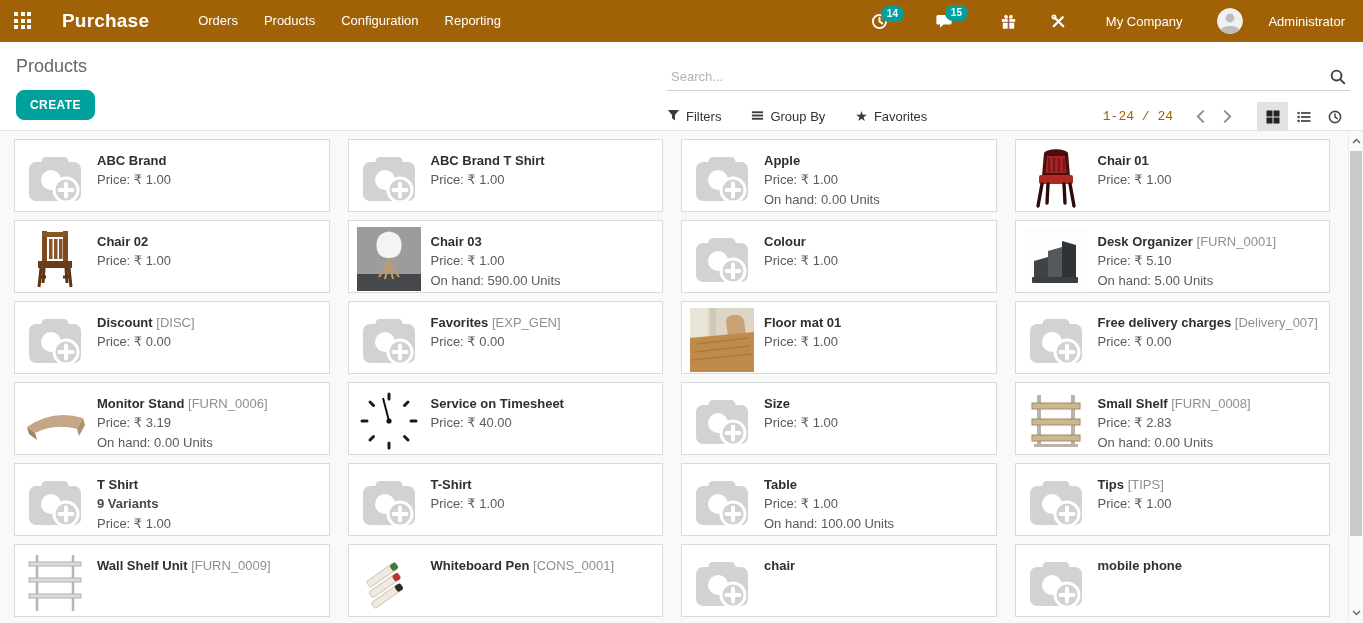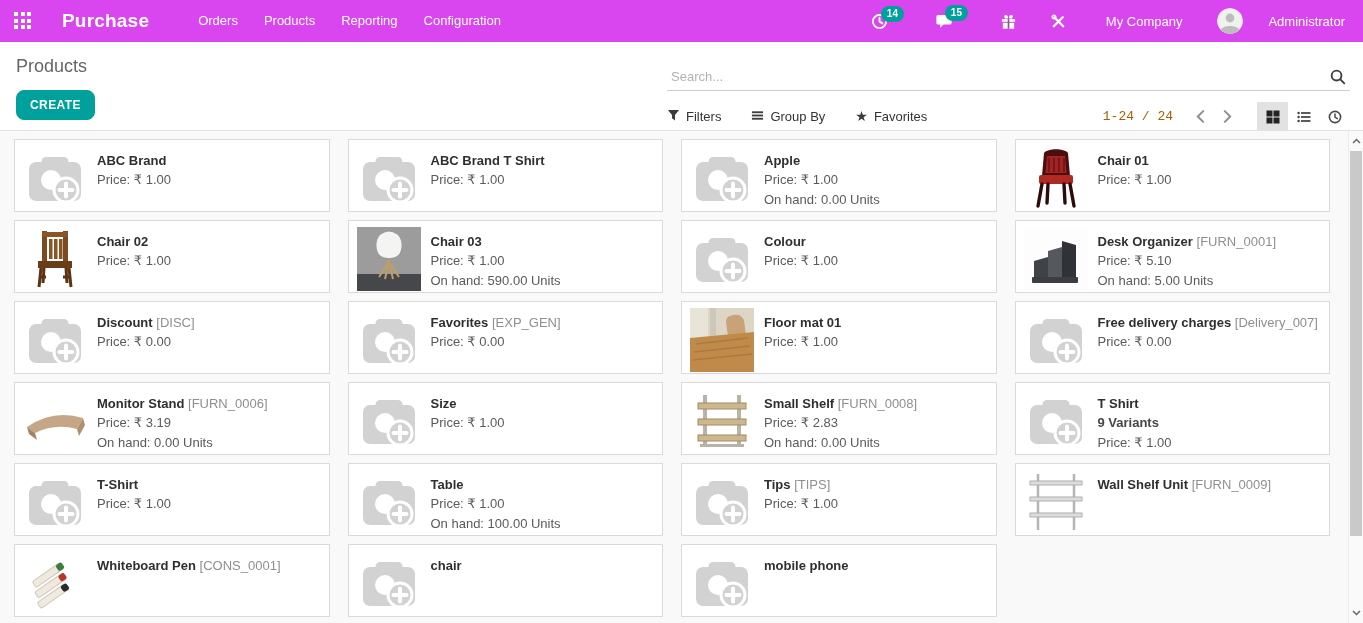--- a/index.html
+++ b/index.html
@@ -4,21 +4,21 @@
 <style>
   * { box-sizing: border-box; }
   html,body { margin:0; padding:0; }
   body {
     width:1363px; height:623px; overflow:hidden;
     font-family:"Liberation Sans","DejaVu Sans",sans-serif;
     background:#fff; color:#333;
   }
   
   .topbar {
-    height:42px; background:#d946ef; color:#fff;
+    height:42px; background:#a16207; color:#fff;
     display:flex; align-items:center; padding:0 14px;
   }
   .apps-icon { width:18px; height:18px; display:grid;
     grid-template-columns:repeat(3,4px); grid-template-rows:repeat(3,4px);
     gap:2.5px; cursor:pointer; }
   .apps-icon span { background:#fff; }
   .app-title { font-size:19px; font-weight:700; margin:0 36px 0 30px; letter-spacing:.2px; }
   .topnav { display:flex; height:42px; }
   .topnav .nav-item { padding:0 13px; line-height:42px; font-size:13px; cursor:pointer; }
   .top-right { margin-left:auto; display:flex; align-items:center; gap:21px; }
@@ -100,22 +100,22 @@
       <span></span>
       <span></span>
       <span></span>
       <span></span>
       <span></span>
   </div>
   <div class="app-title">Purchase</div>
   <nav class="topnav">
     <span class="nav-item">Orders</span>
     <span class="nav-item">Products</span>
+    <span class="nav-item">Configuration</span>
     <span class="nav-item">Reporting</span>
-    <span class="nav-item">Configuration</span>
   </nav>
   <div class="top-right">
     <div class="icon-wrap badge-pad">
       <svg viewBox="0 0 18 18" width="17" height="17">
           <circle cx="9" cy="9" r="7" fill="none" stroke="#fff" stroke-width="2"></circle>
           <path d="M9 5v4l3 2" stroke="#fff" stroke-width="2" fill="none" stroke-linecap="round"></path>
         </svg>
       <span class="badge">14</span>
     </div>
     <div class="icon-wrap badge-pad">
@@ -435,20 +435,36 @@
         </div>
         <div class="card-body">
           <div class="card-title"><span>Monitor Stand</span> <span class="code">FURN_0006</span></div>
           <div class="card-line">Price: ₹ 3.19</div>
           <div class="card-line">On hand: 0.00 Units</div>
         </div>
       </div>
       <div class="card">
         <div class="card-img">
           <svg viewBox="0 0 64 64">
+            <circle cx="32" cy="32" r="27" fill="#fff"></circle>
+            <g stroke="#1a1a1a" stroke-width="3" stroke-linecap="round">
+              <path d="M32 5v5M32 54v5M5 32h5M54 32h5M13 13l3.5 3.5M47.5 47.5L51 51M51 13l-3.5 3.5M16.5 47.5L13 51"></path>
+            </g>
+            <path d="M32 32 L26 9" stroke="#111" stroke-width="2"></path>
+            <circle cx="32" cy="32" r="2.6" fill="#111"></circle>
+          </svg>
+        </div>
+        <div class="card-body">
+          <div class="card-title"><span>Service on Timesheet</span></div>
+          <div class="card-line">Price: ₹ 40.00</div>
+        </div>
+      </div>
+      <div class="card">
+        <div class="card-img">
+          <svg viewBox="0 0 64 64">
             <path fill="#d2d2d2" d="M23 11h18c2.5 0 4.5 2 4.5 4.5V18h-27v-2.5c0-2.5 2-4.5 4.5-4.5z"></path>
             <rect x="6" y="16" width="52" height="39" rx="7" fill="#d2d2d2"></rect>
             <circle cx="28" cy="34" r="10" fill="#ffffff"></circle>
             <circle cx="43" cy="44" r="12" fill="#d2d2d2" stroke="#ffffff" stroke-width="3"></circle>
             <path d="M43 37.5v13M36.5 44h13" stroke="#ffffff" stroke-width="4" stroke-linecap="round"></path>
           </svg>
         </div>
         <div class="card-body">
           <div class="card-title"><span>Size</span></div>
           <div class="card-line">Price: ₹ 1.00</div>

